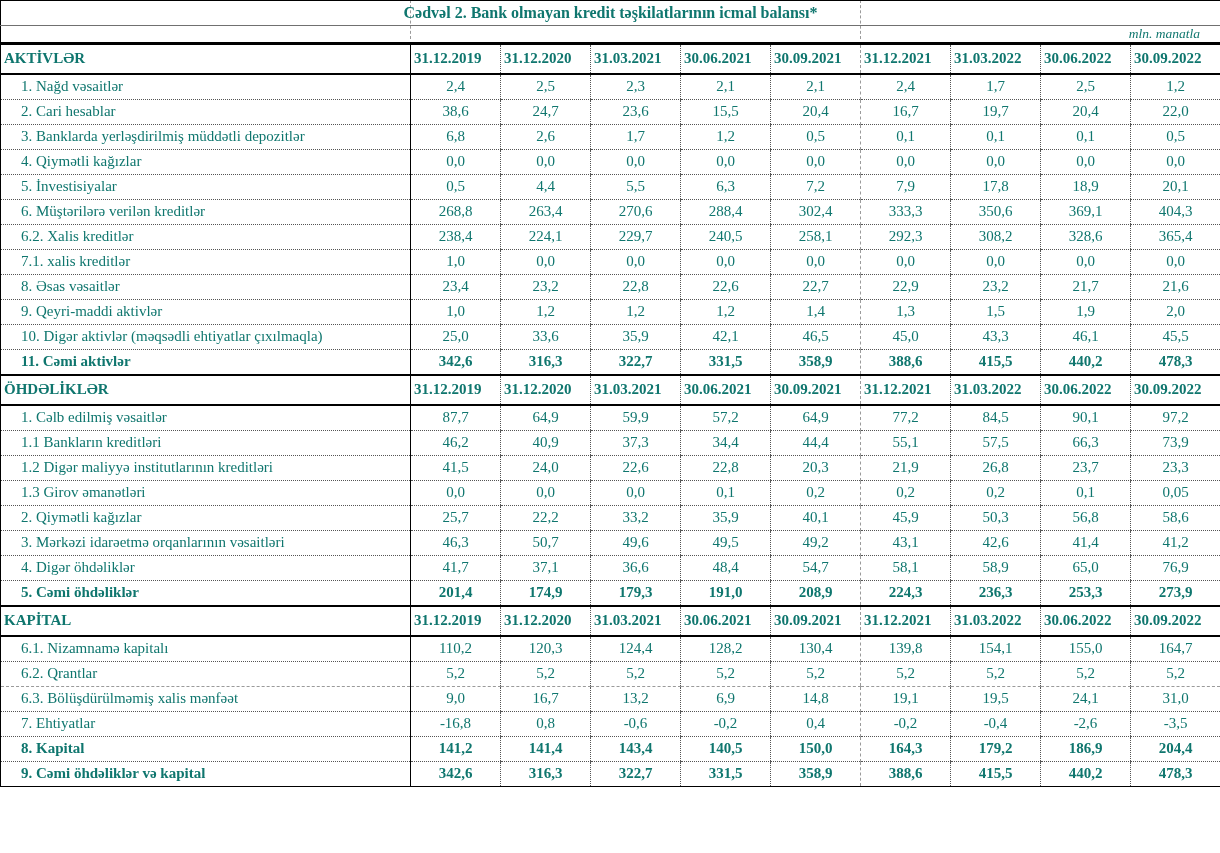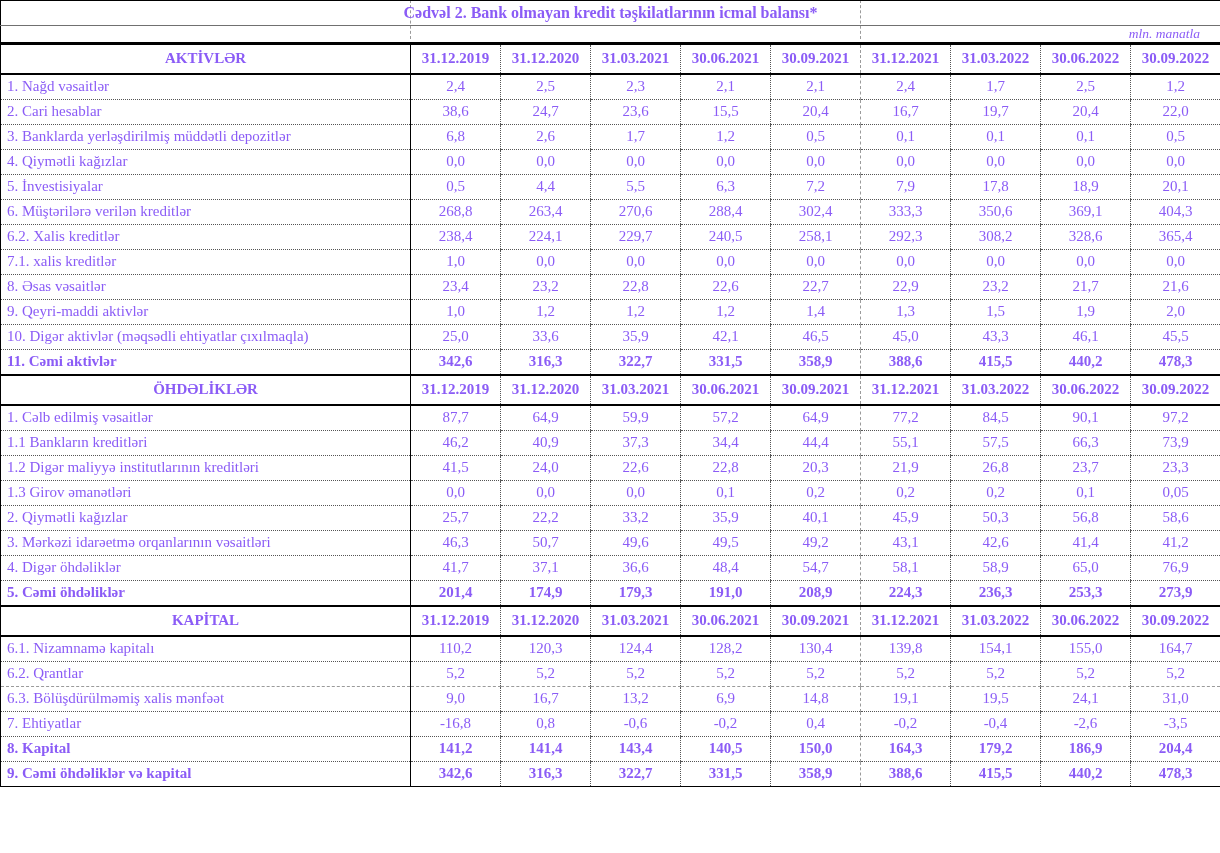--- a/index.html
+++ b/index.html
@@ -1,20 +1,20 @@
 <!DOCTYPE html>
 <html><head>
 <meta charset="utf-8">
 <style>
   html,body{margin:0;padding:0;background:#fff;}
   .page{
     position:relative;
     width:1220px;height:853px;
     overflow:hidden;
-    background:#fff;color:#8b5cf6;
+    background:#fff;color:#0f766e;
     font-family:"Liberation Serif", serif;
   }
   
   .pb-vert{position:absolute;top:0;height:39px;width:0;border-left:1px dashed #9a9a9a;z-index:0;}
   .pb-vert.v1{left:410px;}
   .pb-vert.v2{left:860px;}
 
   table.balance{
     position:relative;z-index:1;
     width:1220px;table-layout:fixed;
@@ -33,30 +33,30 @@
   .title-row td{
     text-align:center;font-weight:bold;font-size:16px;height:24px;
     border-bottom:1px solid #707070;
   }
   .unit-row td{
     text-align:right;font-style:italic;font-size:13.5px;height:14px;
     padding-right:20px;
   }
   
   tr.section-header td{
-    font-weight:bold;text-align:center;font-size:15px;height:28px;
+    font-weight:bold;font-size:15px;height:28px;
     border-top:2.5px solid #000;border-bottom:2px solid #000;margin-left:32px;
   }
   tr.section-header.first td{border-top:3px solid #000;}
   td.hdr-label{border-right:1.5px solid #000;}
   td.hdr-date{border-left:1px dotted #555;}
 
   
   td.lbl{
-    text-align:left;padding-left:6px;
+    text-align:left;padding-left:20px;
     border-right:1.5px solid #000;
     border-bottom:1px dotted #555;
   }
   td.val{
     text-align:center;
     border-left:1px dotted #555;
     border-bottom:1px dotted #555;
   }
   td.first-val{border-left:1.5px solid #000;}
   td.pb-left{border-left:1px dashed #9a9a9a;}

